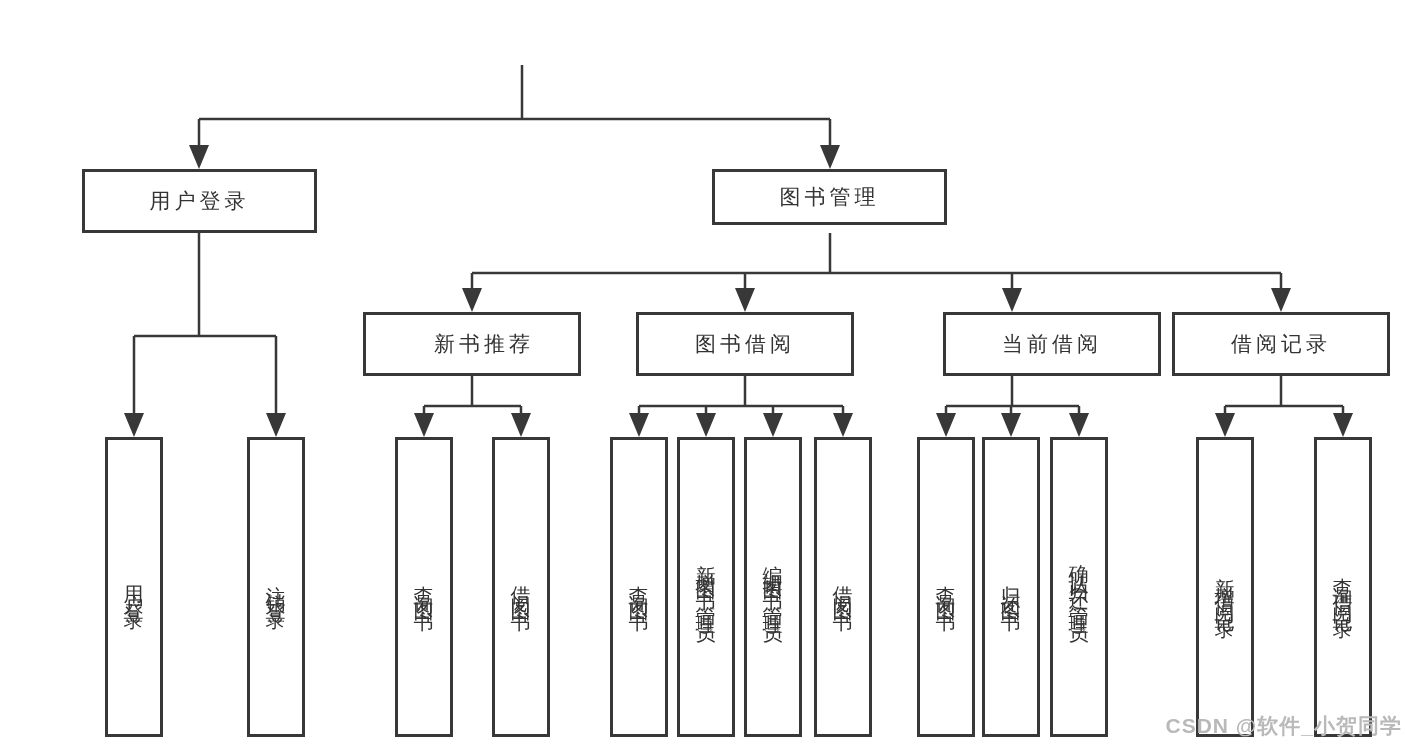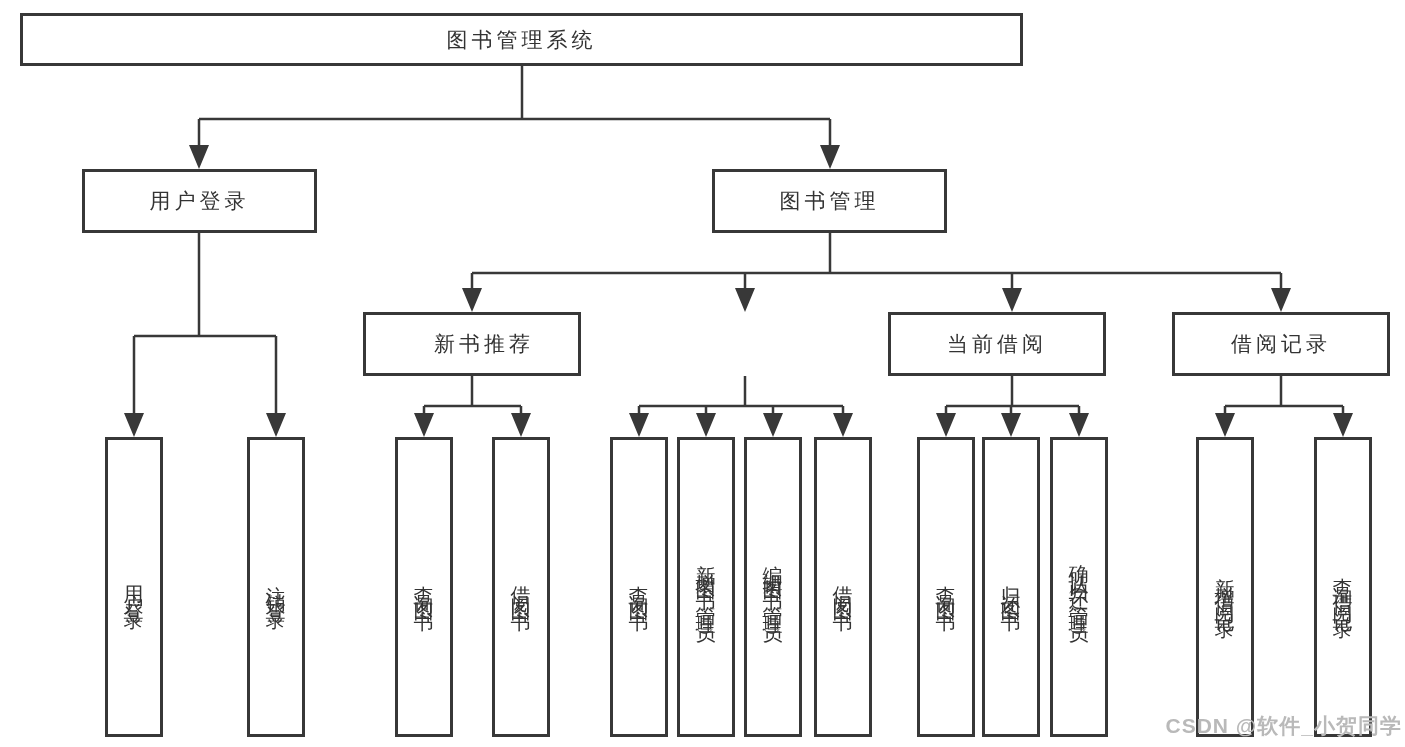--- a/index.html
+++ b/index.html
@@ -39,25 +39,25 @@
     text-orientation:mixed;
     font-size:20px;
     line-height:1;
     letter-spacing:0.42em;
     color:var(--text);
     white-space:nowrap;
   }
   
   .root-box{left:20px;top:13px;width:1003px;height:53px;}
   .l2-login{left:82px;top:169px;width:235px;height:64px;}
-  .l2-mgmt{left:712px;top:169px;width:235px;height:64px;}
+  .l2-mgmt{left:712px;top:169px;width:235px;height:56px;}
   .l3{top:312px;height:64px;width:218px;}
   .l3-recommend{left:363px;padding-left:24px;}
   .l3-borrow{left:636px;}
-  .l3-current{left:888px;}
+  .l3-current{left:943px;}
   .l3-records{left:1172px;}
   
   .v-user-login{left:105px;}
   .v-logout{left:247px;}
   .v-nb-query{left:395px;}
   .v-nb-borrow{left:492px;}
   .v-bb-query{left:610px;}
   .v-bb-add{left:677px;}
   .v-bb-edit{left:744px;}
   .v-bb-borrow{left:814px;}
@@ -131,34 +131,34 @@
          M696 413 L716 413 L706 437 Z
          M763 413 L783 413 L773 437 Z
          M833 413 L853 413 L843 437 Z
          M936 413 L956 413 L946 437 Z
          M1001 413 L1021 413 L1011 437 Z
          M1069 413 L1089 413 L1079 437 Z
          M1215 413 L1235 413 L1225 437 Z
          M1333 413 L1353 413 L1343 437 Z"></path>
   </svg>
 
-  <div class="node root-box">
-    <span class="hlabel">图书管理系统</span>
-  </div>
 
   <div class="node l2-login">
     <span class="hlabel">用户登录</span>
   </div>
   <div class="node l2-mgmt">
     <span class="hlabel">图书管理</span>
   </div>
 
   <div class="node l3 l3-recommend">
     <span class="hlabel">新书推荐</span>
   </div>
+  <div class="node l3 l3-borrow">
+    <span class="hlabel">图书借阅</span>
+  </div>
   <div class="node l3 l3-current">
     <span class="hlabel">当前借阅</span>
   </div>
   <div class="node l3 l3-records">
     <span class="hlabel">借阅记录</span>
   </div>
 
   <div class="node vbox v-user-login">
     <span class="vlabel">用户登录</span>
   </div>

